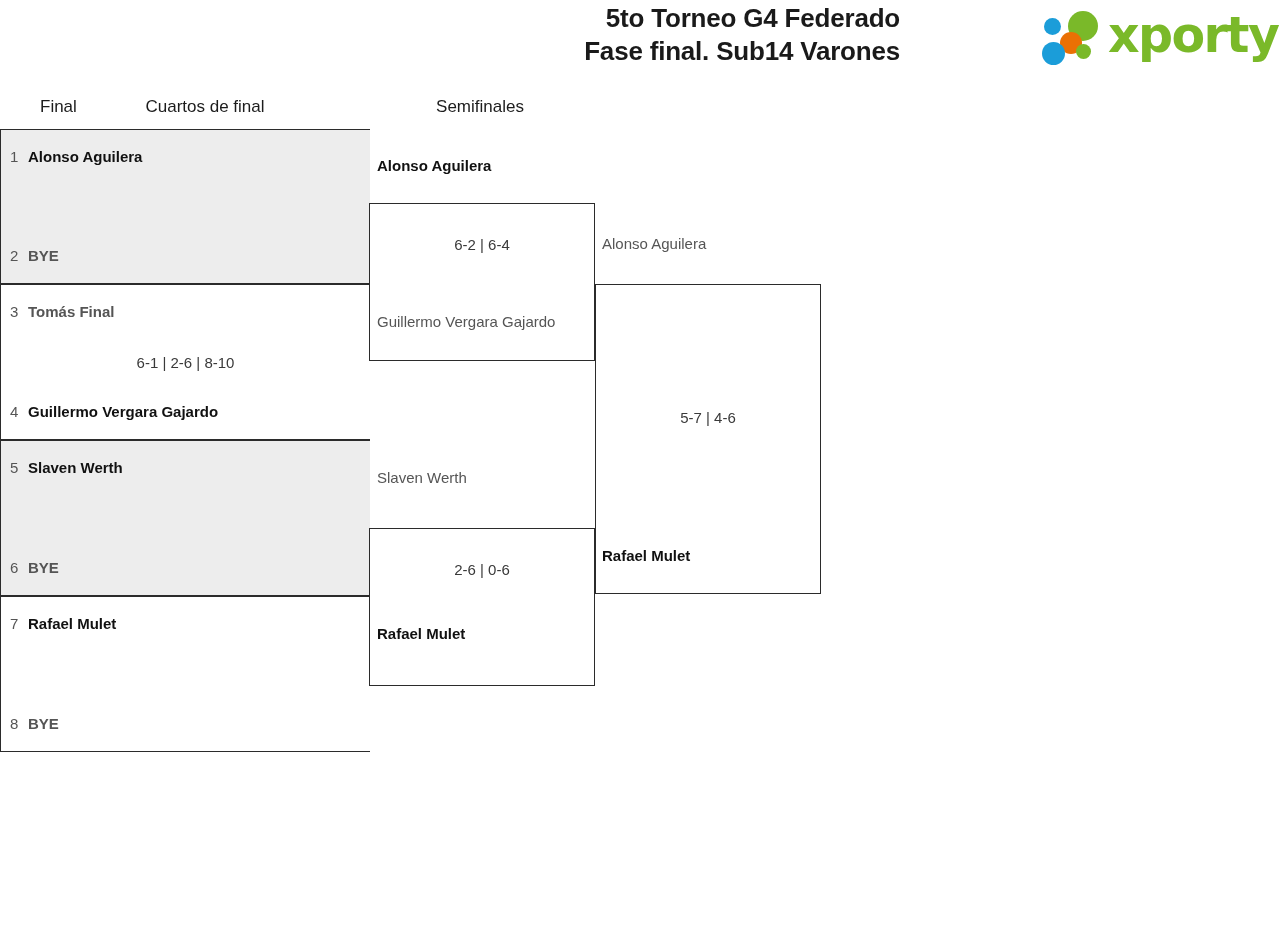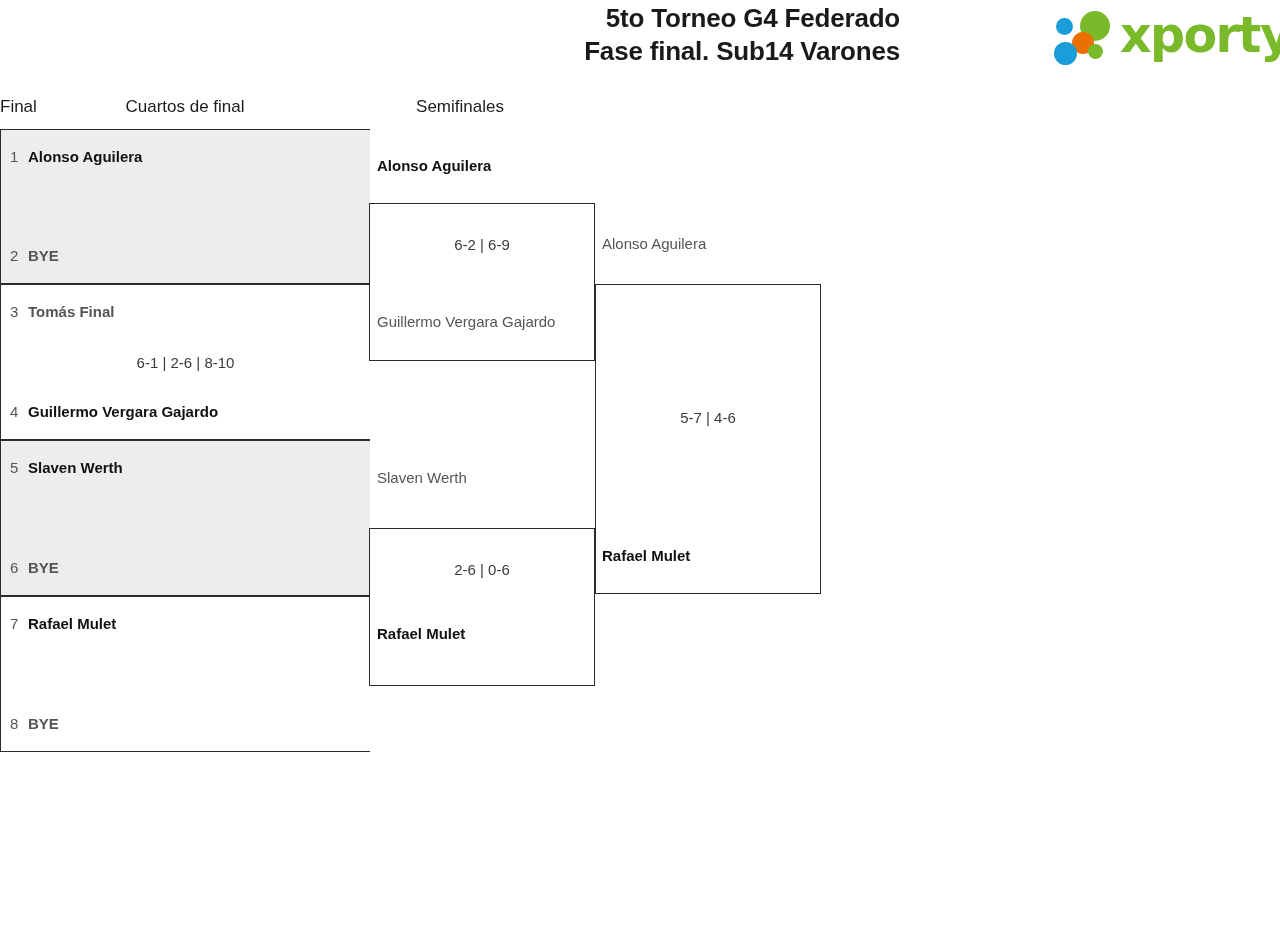--- a/index.html
+++ b/index.html
@@ -30,21 +30,21 @@
     font-weight: 700;
     line-height: 33px;
     letter-spacing: -0.2px;
     color: #1a1a1a;
     white-space: pre-line;
     text-align: right;
   }
 
   .brand-logo {
     position: absolute;
-    right: 6px;
+    right: 18px;
     top: 5px;
     width: 228px;
     height: 62px;
   }
   .brand-dots {
     position: absolute;
     left: 8px;
     top: 6px;
     width: 62px;
     height: 52px;
@@ -69,20 +69,21 @@
 
   
   .round-header {
     position: absolute;
     top: 96px;
     font-size: 17px;
     font-weight: 400;
     color: #1c1c1c;
     text-align: center;
     line-height: 22px;
+    padding-left: 40px;
   }
   .rh-qf  { left: 0px;   width: 370px; }
   .rh-sf  { left: 347px; width: 226px; }
 
   
   .match-box {
     position: absolute;
     border-left: 1px solid #2b2b2b;
     border-top: 1px solid #2b2b2b;
     border-bottom: 1px solid #2b2b2b;
@@ -205,21 +206,21 @@
     <div class="score" style="top:68px;"></div>
     <div class="competitor bottom">
       <span class="seed">8</span>
       <span class="pname">BYE</span>
     </div>
   </div>
 
   <div class="advance-name winner" style="left:377px; top:156px;">Alonso Aguilera</div>
 
   <div class="match-box closed-right" style="left:369px; top:203px; width:226px; height:158px;">
-    <div class="score" style="top:31px;">6-2 | 6-9</div>
+    <div class="score" style="top:31px;">6-2 | 6-4</div>
   </div>
   <div class="advance-name" style="left:377px; top:312px;">Guillermo Vergara Gajardo</div>
 
   <div class="advance-name" style="left:377px; top:468px;">Slaven Werth</div>
 
   <div class="match-box closed-right" style="left:369px; top:516px; width:226px; height:158px;margin-top:12px;">
     <div class="score" style="top:31px;">2-6 | 0-6</div>
   </div>
   <div class="advance-name winner" style="left:377px; top:624px;">Rafael Mulet</div>
 

